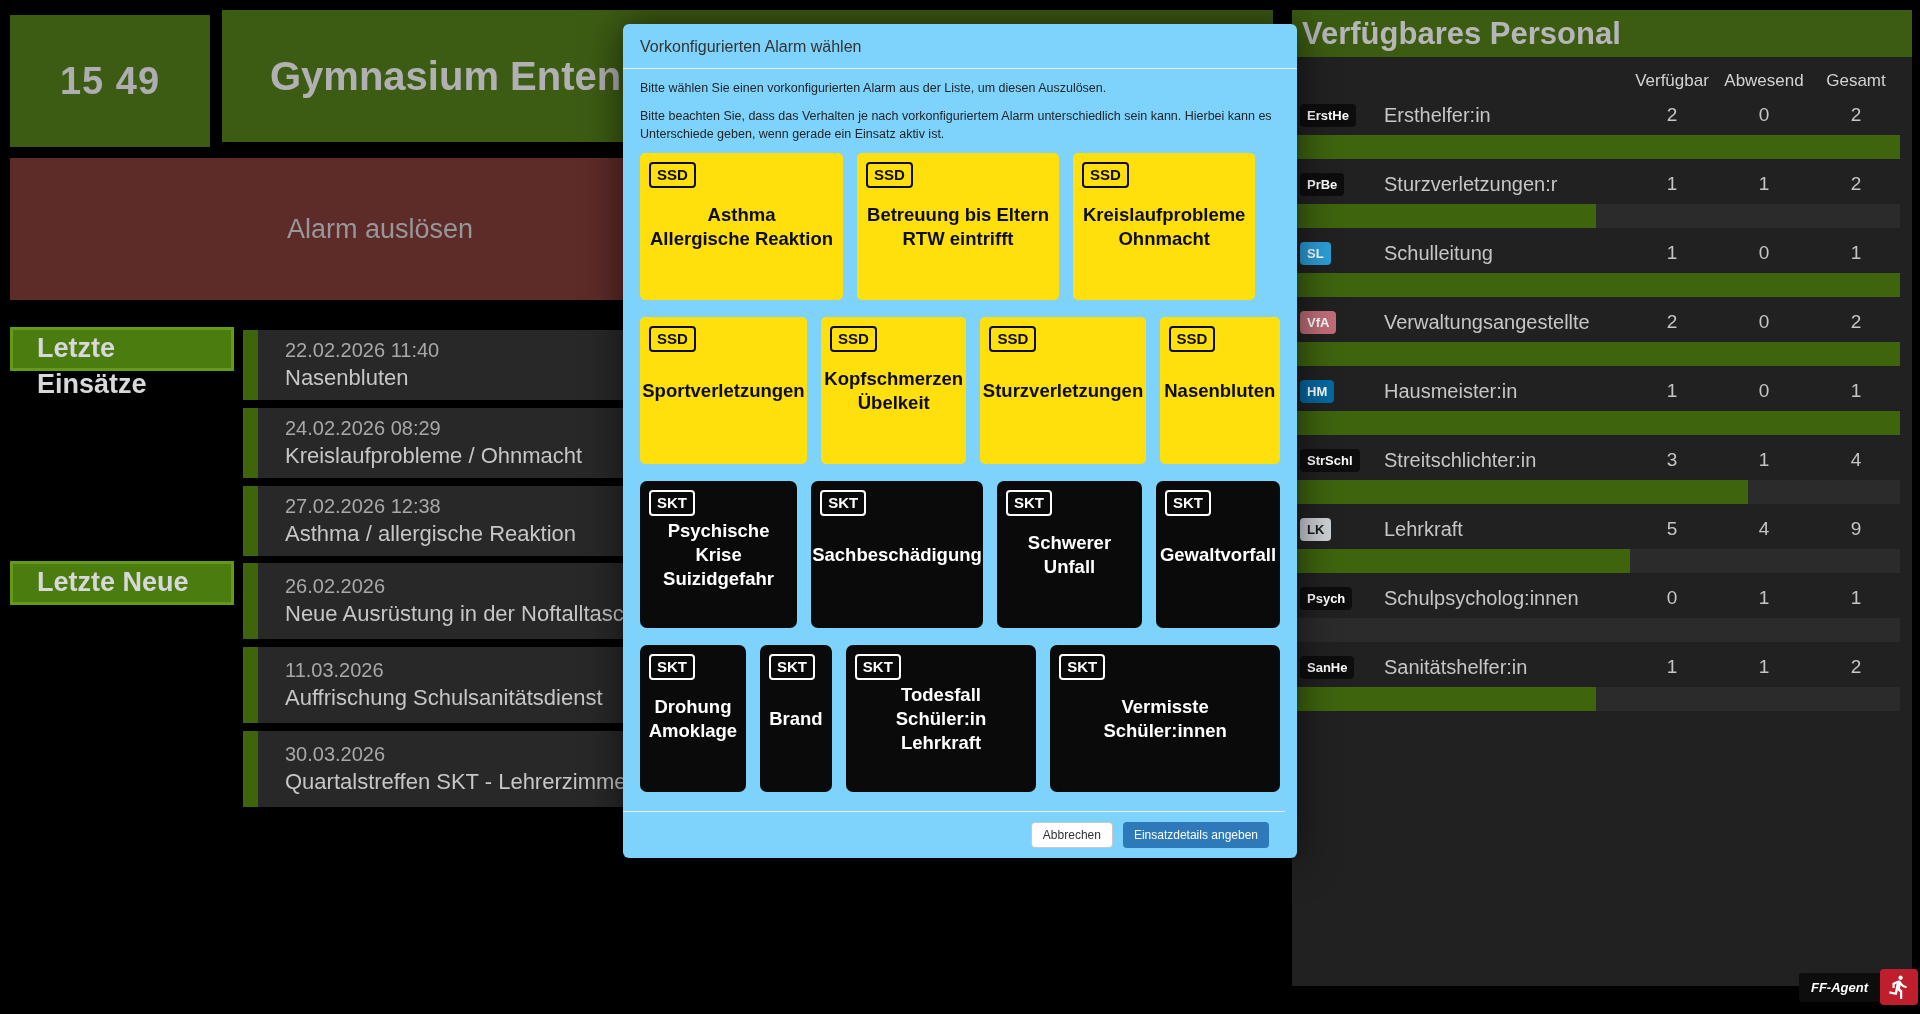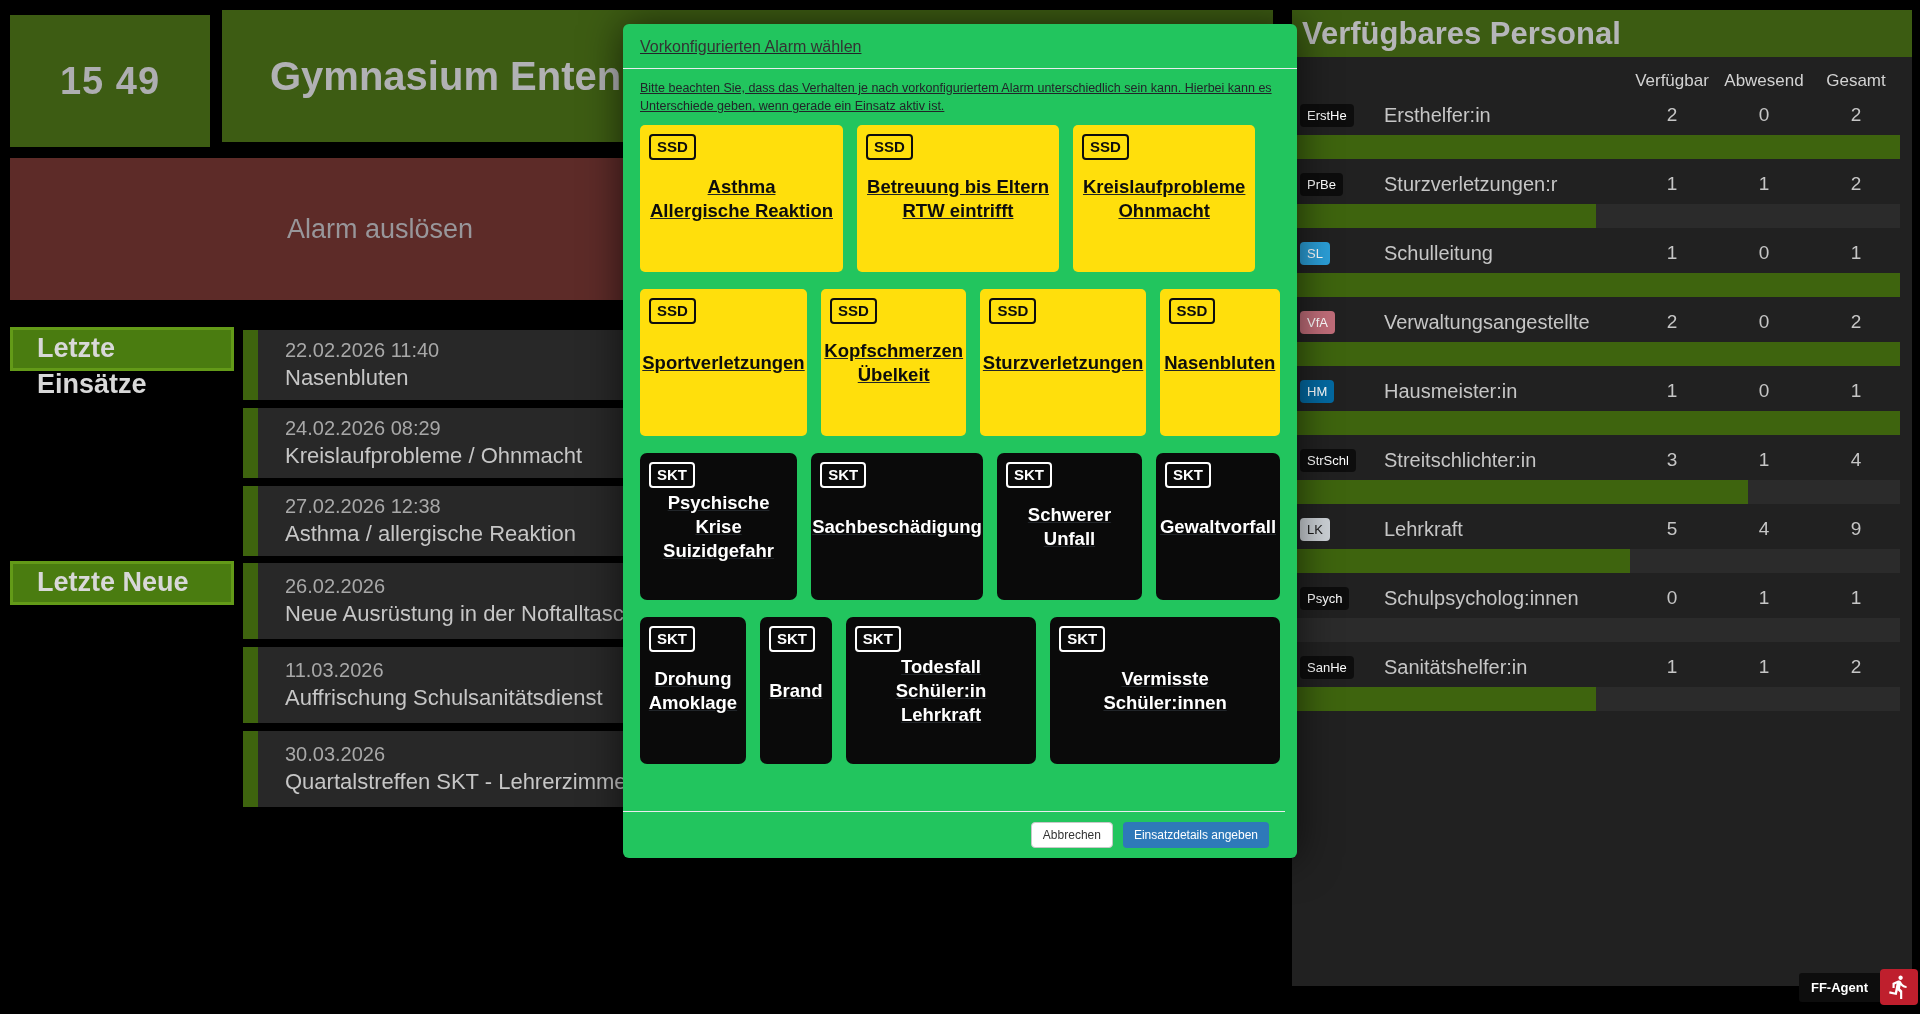--- a/index.html
+++ b/index.html
@@ -34,29 +34,29 @@
 
   
   .panel { position:absolute; left:1292px; top:10px; width:620px; height:976px; background:#212121; }
   .panel-head { height:47px; background:#3c5c12; display:flex; align-items:center; padding-left:10px;
                 color:#b6b6b9; font-size:31px; font-weight:700; }
   .cols-head { display:flex; align-items:center; padding:14px 10px 6px 8px; color:#d2d2d2; font-size:17px; }
   .cols-head .spacer { flex:1; }
   .col-cell { width:92px; text-align:center; }
   .p-row { display:flex; align-items:center; height:36px; padding:0 10px 0 8px; }
   .p-badge-wrap { width:84px; }
-  .p-badge { display:inline-block; font-size:13px; font-weight:400; padding:4px 7px; border-radius:4px; }
+  .p-badge { display:inline-block; font-size:13px; font-weight:700; padding:4px 7px; border-radius:4px; }
   .p-name { flex:1; font-size:20px; color:#c6c6c6; }
   .p-num { width:92px; text-align:center; font-size:19px; color:#c6c6c6; }
   .p-bar { height:24px; background:#2b2b2b; margin:2px 12px 7px 0; }
   .p-fill { height:100%; }
 
   
-  .modal { position:absolute; left:623px; top:24px; width:674px; height:834px; background:#22c55e; border-radius:6px;
-           box-shadow:0 0 40px rgba(0,0,0,.6); color:#212529;text-decoration:underline; }
+  .modal { position:absolute; left:623px; top:24px; width:674px; height:834px; background:#7dd3fc; border-radius:6px;
+           box-shadow:0 0 40px rgba(0,0,0,.6); color:#212529; }
   .m-head { padding:14px 17px 12px; border-bottom:1px solid #e9ecef; font-size:16px; font-weight:500; color:#333; }
   .m-body { padding:10px 17px 0; }
   .m-body p { font-size:12.5px; line-height:1.45; }
   .m-body .p1 { margin-bottom:10px; }
   .m-body .p2 { margin-bottom:7px; }
   .alarm-row { display:flex; gap:14px; margin-top:10px; }
   .alarm-row + .alarm-row { margin-top:17px; }
   .alarm-btn { position:relative; height:147px; border:none; padding:0 10px; min-width:58px; cursor:pointer;
                font-family:"Liberation Sans", sans-serif; }
   .alarm-btn.ssd { border-radius:5px; color:#0d0d0d; }
@@ -65,21 +65,21 @@
                padding:0 6px; font-size:15px; line-height:22px; font-weight:700; }
   .alarm-label { display:flex; height:100%; align-items:center; justify-content:center; text-align:center;
                font-size:18.5px; font-weight:700; line-height:1.3; white-space:pre-line; }
   .m-foot { position:absolute; left:0; right:12px; bottom:0; padding:10px 16px; border-top:1px solid #e9ecef;
             display:flex; justify-content:flex-end; gap:10px; }
   .btn { font-family:"Liberation Sans", sans-serif; font-size:12px; border-radius:4px; padding:5px 11px; cursor:pointer; }
   .btn-cancel { background:#fff; border:1px solid #c8c8c8; color:#333; }
   .btn-submit { border:none; color:#fff; }
 
   
-  .ffagent { position:absolute; right:2px; bottom:9px; display:flex; align-items:center; }
+  .ffagent { position:absolute; right:2px; bottom:9px; display:flex; align-items:center;font-style:italic; }
   .ffagent .ff-pill { background:#0d0d0d; color:#fff; font-size:13px; font-weight:600; padding:7px 12px;
                       border-radius:3px 0 0 3px; }
   .ffagent .ff-icon { width:38px; height:36px; border-radius:4px; display:flex; align-items:center; justify-content:center; }
   .ffagent svg { width:26px; height:26px; fill:#fff; }
 </style>
 </head>
 <body>
 
 <div id="app">
 
@@ -226,20 +226,21 @@
         </div>
         <div class="p-bar">
           <div class="p-fill" style="width: 50%; background: rgb(62, 100, 14);"></div>
         </div>
       </div>
   </div>
 
   <div class="modal">
     <div class="m-head">Vorkonfigurierten Alarm wählen</div>
     <div class="m-body">
+      <p class="p1">Bitte wählen Sie einen vorkonfigurierten Alarm aus der Liste, um diesen Auszulösen.</p>
       <p class="p2">Bitte beachten Sie, dass das Verhalten je nach vorkonfiguriertem Alarm unterschiedlich sein kann. Hierbei kann es Unterschiede geben, wenn gerade ein Einsatz aktiv ist.</p>
       <div id="alarm-grid">
           <div class="alarm-row">
             <button class="alarm-btn ssd" style="background: rgb(255, 223, 12);">
               <span class="alarm-type-badge">SSD</span>
               <span class="alarm-label">Asthma
 Allergische Reaktion</span>
             </button>
             <button class="alarm-btn ssd" style="background: rgb(255, 223, 12);">
               <span class="alarm-type-badge">SSD</span>

